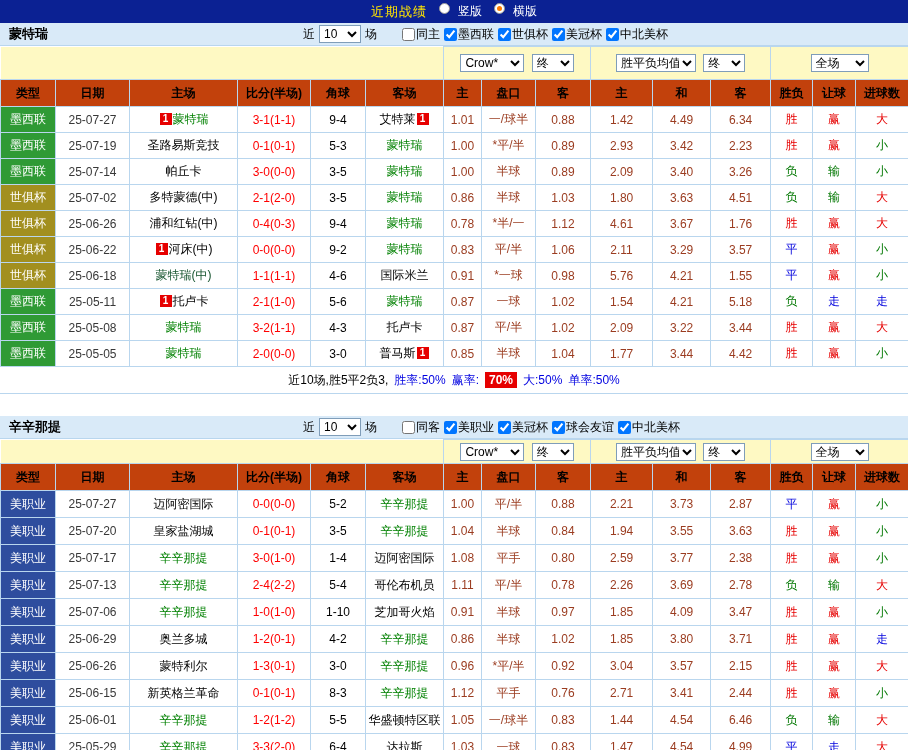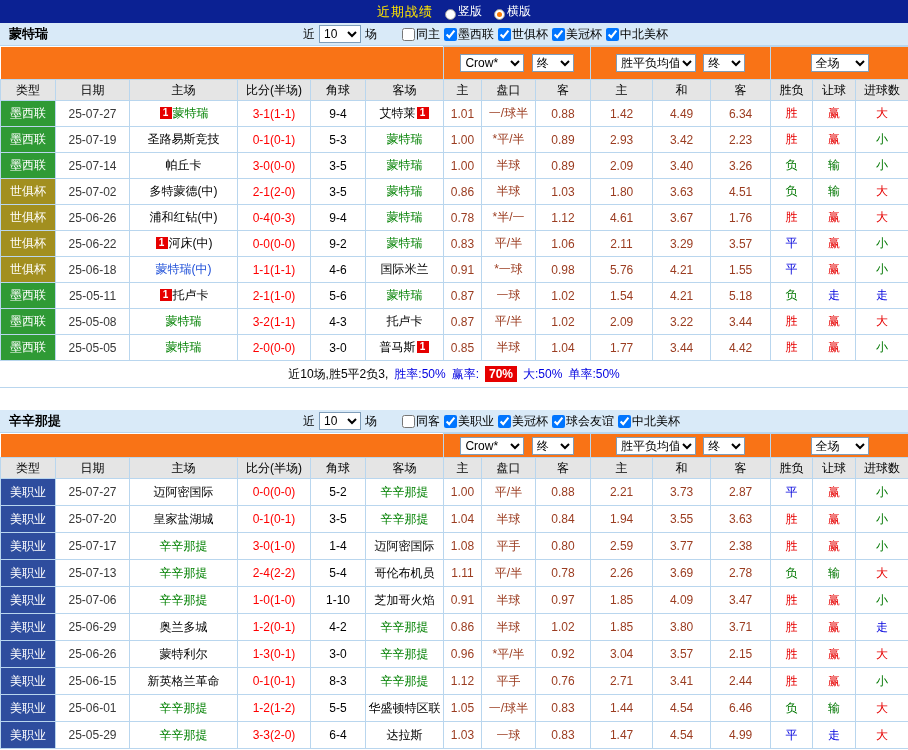--- a/index.html
+++ b/index.html
@@ -1,33 +1,33 @@
 <!DOCTYPE html>
 <html><head>
 <meta charset="utf-8">
 <style>
 *{margin:0;padding:0;box-sizing:border-box}
 body{width:908px;height:750px;overflow:hidden;background:#fff;font-family:"Liberation Sans","DejaVu Sans",sans-serif;font-size:12px;color:#000}
 .topbar{height:23px;background:#0b2193;display:flex;align-items:center;justify-content:center;gap:12px;color:#fff}
 .title{color:#ffe400;font-weight:normal;font-size:13px;letter-spacing:1px}
-.radio-label{display:inline-flex;align-items:flex-end;gap:2px;font-size:12px;cursor:pointer}
+.radio-label{display:inline-flex;align-items:flex-start;gap:8px;font-size:12px;cursor:pointer}
 .radio{width:11px;height:11px;border-radius:50%;background:#fff;border:1px solid #999;position:relative;display:inline-block}
 .radio.sel::after{content:"";position:absolute;left:2px;top:2px;width:5px;height:5px;border-radius:50%;background:#ff7a00}
 .sec-head{height:23px;background:#d9eaf8;border-bottom:1px solid #b9d6ee;display:flex;align-items:center}
 .team-name{font-weight:bold;font-size:13px;padding-left:9px;width:303px}
 .near{display:inline-flex;align-items:center;gap:4px}
 .checks{display:inline-flex;align-items:center;margin-left:24px}
 .chk{display:inline-flex;align-items:center;margin-right:3px;cursor:pointer}
 .chk input{width:13px;height:13px;margin:0 1px}
 select{height:18px;font-size:12px;font-family:inherit;border:1px solid #7f9db9;background:#fff}
 .sel-sm{width:42px}.sel-md{width:64px}.sel-lg{width:80px}.sel-period{width:58px}.sel-count{width:42px}
 table{border-collapse:collapse;table-layout:fixed;width:908px}
 td,th{border:1px solid #b9d6ee;text-align:center;white-space:nowrap;overflow:hidden;padding:0;font-size:12px}
-th{background:#e5e5e5;height:21px;font-weight:normal;color:#000}
-tr.ctrl td{background:#f97316}
+th{background:#c2410c;height:27px;font-weight:bold;color:#000}
+tr.ctrl td{background:#fef9c3}
 tr.ctrl select{margin:0 2px}
 .t0 tr.ctrl td{height:33px}
 .t1 tr.ctrl td{height:24px}
 td.nob{border:0;background:#fff}
 .t0 tbody td{height:26px}
 .t1 tbody td{height:27px}
 td.league{color:#fff}
 td.date{color:#383838}
 td.score{color:#ff0000}
 td.odds{color:#9b3c20}
@@ -234,21 +234,21 @@
           <td class="odds">2.11</td>
           <td class="odds">3.29</td>
           <td class="odds">3.57</td>
           <td style="color: rgb(0, 0, 221);">平</td>
           <td style="color: rgb(230, 0, 0);">赢</td>
           <td style="color: rgb(0, 119, 0);">小</td>
         </tr>
         <tr>
           <td class="league" style="background: rgb(162, 143, 31);">世俱杯</td>
           <td class="date">25-06-18</td>
-          <td><span style="color: #1d4ed8; margin-top: 40px;">蒙特瑞(中)</span></td>
+          <td><span style="color: #14532d; margin-top: 40px;">蒙特瑞(中)</span></td>
           <td class="score">1-1(1-1)</td>
           <td>4-6</td>
           <td><span>国际米兰</span></td>
           <td class="odds">0.91</td>
           <td class="odds">*一球</td>
           <td class="odds">0.98</td>
           <td class="odds">5.76</td>
           <td class="odds">4.21</td>
           <td class="odds">1.55</td>
           <td style="color: rgb(0, 0, 221);">平</td>

